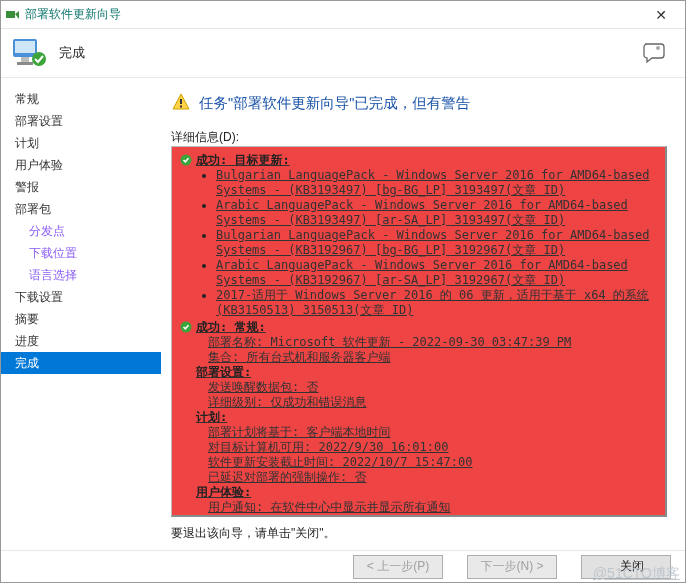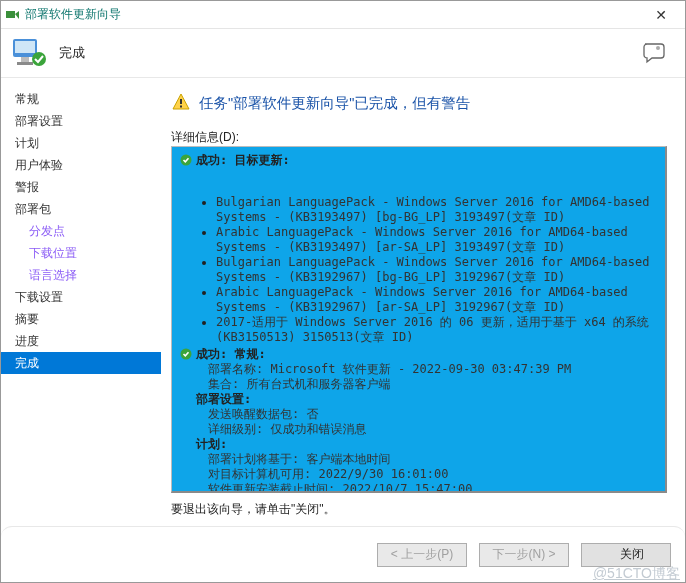--- a/index.html
+++ b/index.html
@@ -15,32 +15,32 @@
     .divider { height:1px; background:#e8e8e8; }
     .main { flex: 1; display: flex; overflow: hidden; }
     .sidebar { width: 160px; padding: 10px 0; background:#fff; }
     .side-item { padding: 2px 14px; font-size: 12px; color:#333; cursor:pointer; line-height:18px; }
     .side-sub  { padding: 2px 14px 2px 28px; font-size:12px; color:#8b5cf6; cursor:pointer; line-height:18px;}
     .side-active { background:#0078d7; color:#fff; }
     .content { flex:1; padding: 14px 18px 8px 10px; overflow:hidden; display:flex; flex-direction:column;}
     .msg-row { display:flex; align-items:center; gap:8px; margin-bottom:14px; }
     .msg-text { color:#1a53a8; font-size:14.5px; font-weight:500; }
     .details-label { font-size:12px; color:#222; margin-bottom:0; }
-    .details-box { flex:1; border:1px solid #bcbcbc; border-right:2px solid #8a8a8a; border-bottom:2px solid #8a8a8a; background:#0ea5e9; padding:6px 6px 6px 6px; overflow:hidden; font-family:SimSun, "MS Song", monospace; font-size:12px; color:#333; line-height:15px; position:relative; }
+    .details-box { flex:1; border:1px solid #bcbcbc; border-right:2px solid #8a8a8a; border-bottom:2px solid #8a8a8a; background:#ef4444; padding:6px 6px 6px 6px; overflow:hidden; font-family:SimSun, "MS Song", monospace; font-size:12px; color:#333; line-height:15px; position:relative;text-decoration:underline; }
     .detail-group { margin-left:18px; position:relative; margin-bottom:2px; }
     .dg-head { font-weight:bold; color:#222; position:relative; }
     .dg-icon { position:absolute; left:-16px; top:1px; width:12px; height:12px; display:inline-flex;}
-    .bullet-list { margin-left:8px;margin-top:27px; }
+    .bullet-list { margin-left:8px; }
     .bullet-list li { list-style: disc; margin-left: 12px; color:#222; }
     .bullet-list li span { color:#333; }
     .plain-list { margin:0; }
     .plain-list li { list-style:none; color:#333; }
     .sect-head { font-weight:bold; color:#222; }
     .exit-note { font-size:12px; color:#222; margin-top:8px; }
-    .footer { height: 56px; display:flex; align-items:center; justify-content:flex-end; gap:12px; padding:0 14px; border-top:1px solid #e8e8e8;border-radius:11px; }
+    .footer { height: 32px; display:flex; align-items:center; justify-content:flex-end; gap:24px; padding:0 14px; border-top:1px solid #e8e8e8; }
     .btn { min-width: 90px; height: 24px; border:1px solid #adadad; background:#e9e9e9; font-size:12px; color:#6e6e6e; cursor:default; display:inline-flex; align-items:center; justify-content:center;}
     .btn-disabled { color:#a0a0a0; }
     .btn-primary { color:#222; cursor:pointer; background:#e1e1e1;padding-left:12px; }
     .watermark { position:absolute; right:6px; bottom:0; font-size:14px; color:#b9c2cb; opacity:.85; pointer-events:none;text-decoration:underline;}
   </style>
 </head>
 <body>
 
 <div class="titlebar">
   <span class="tb-icon">

